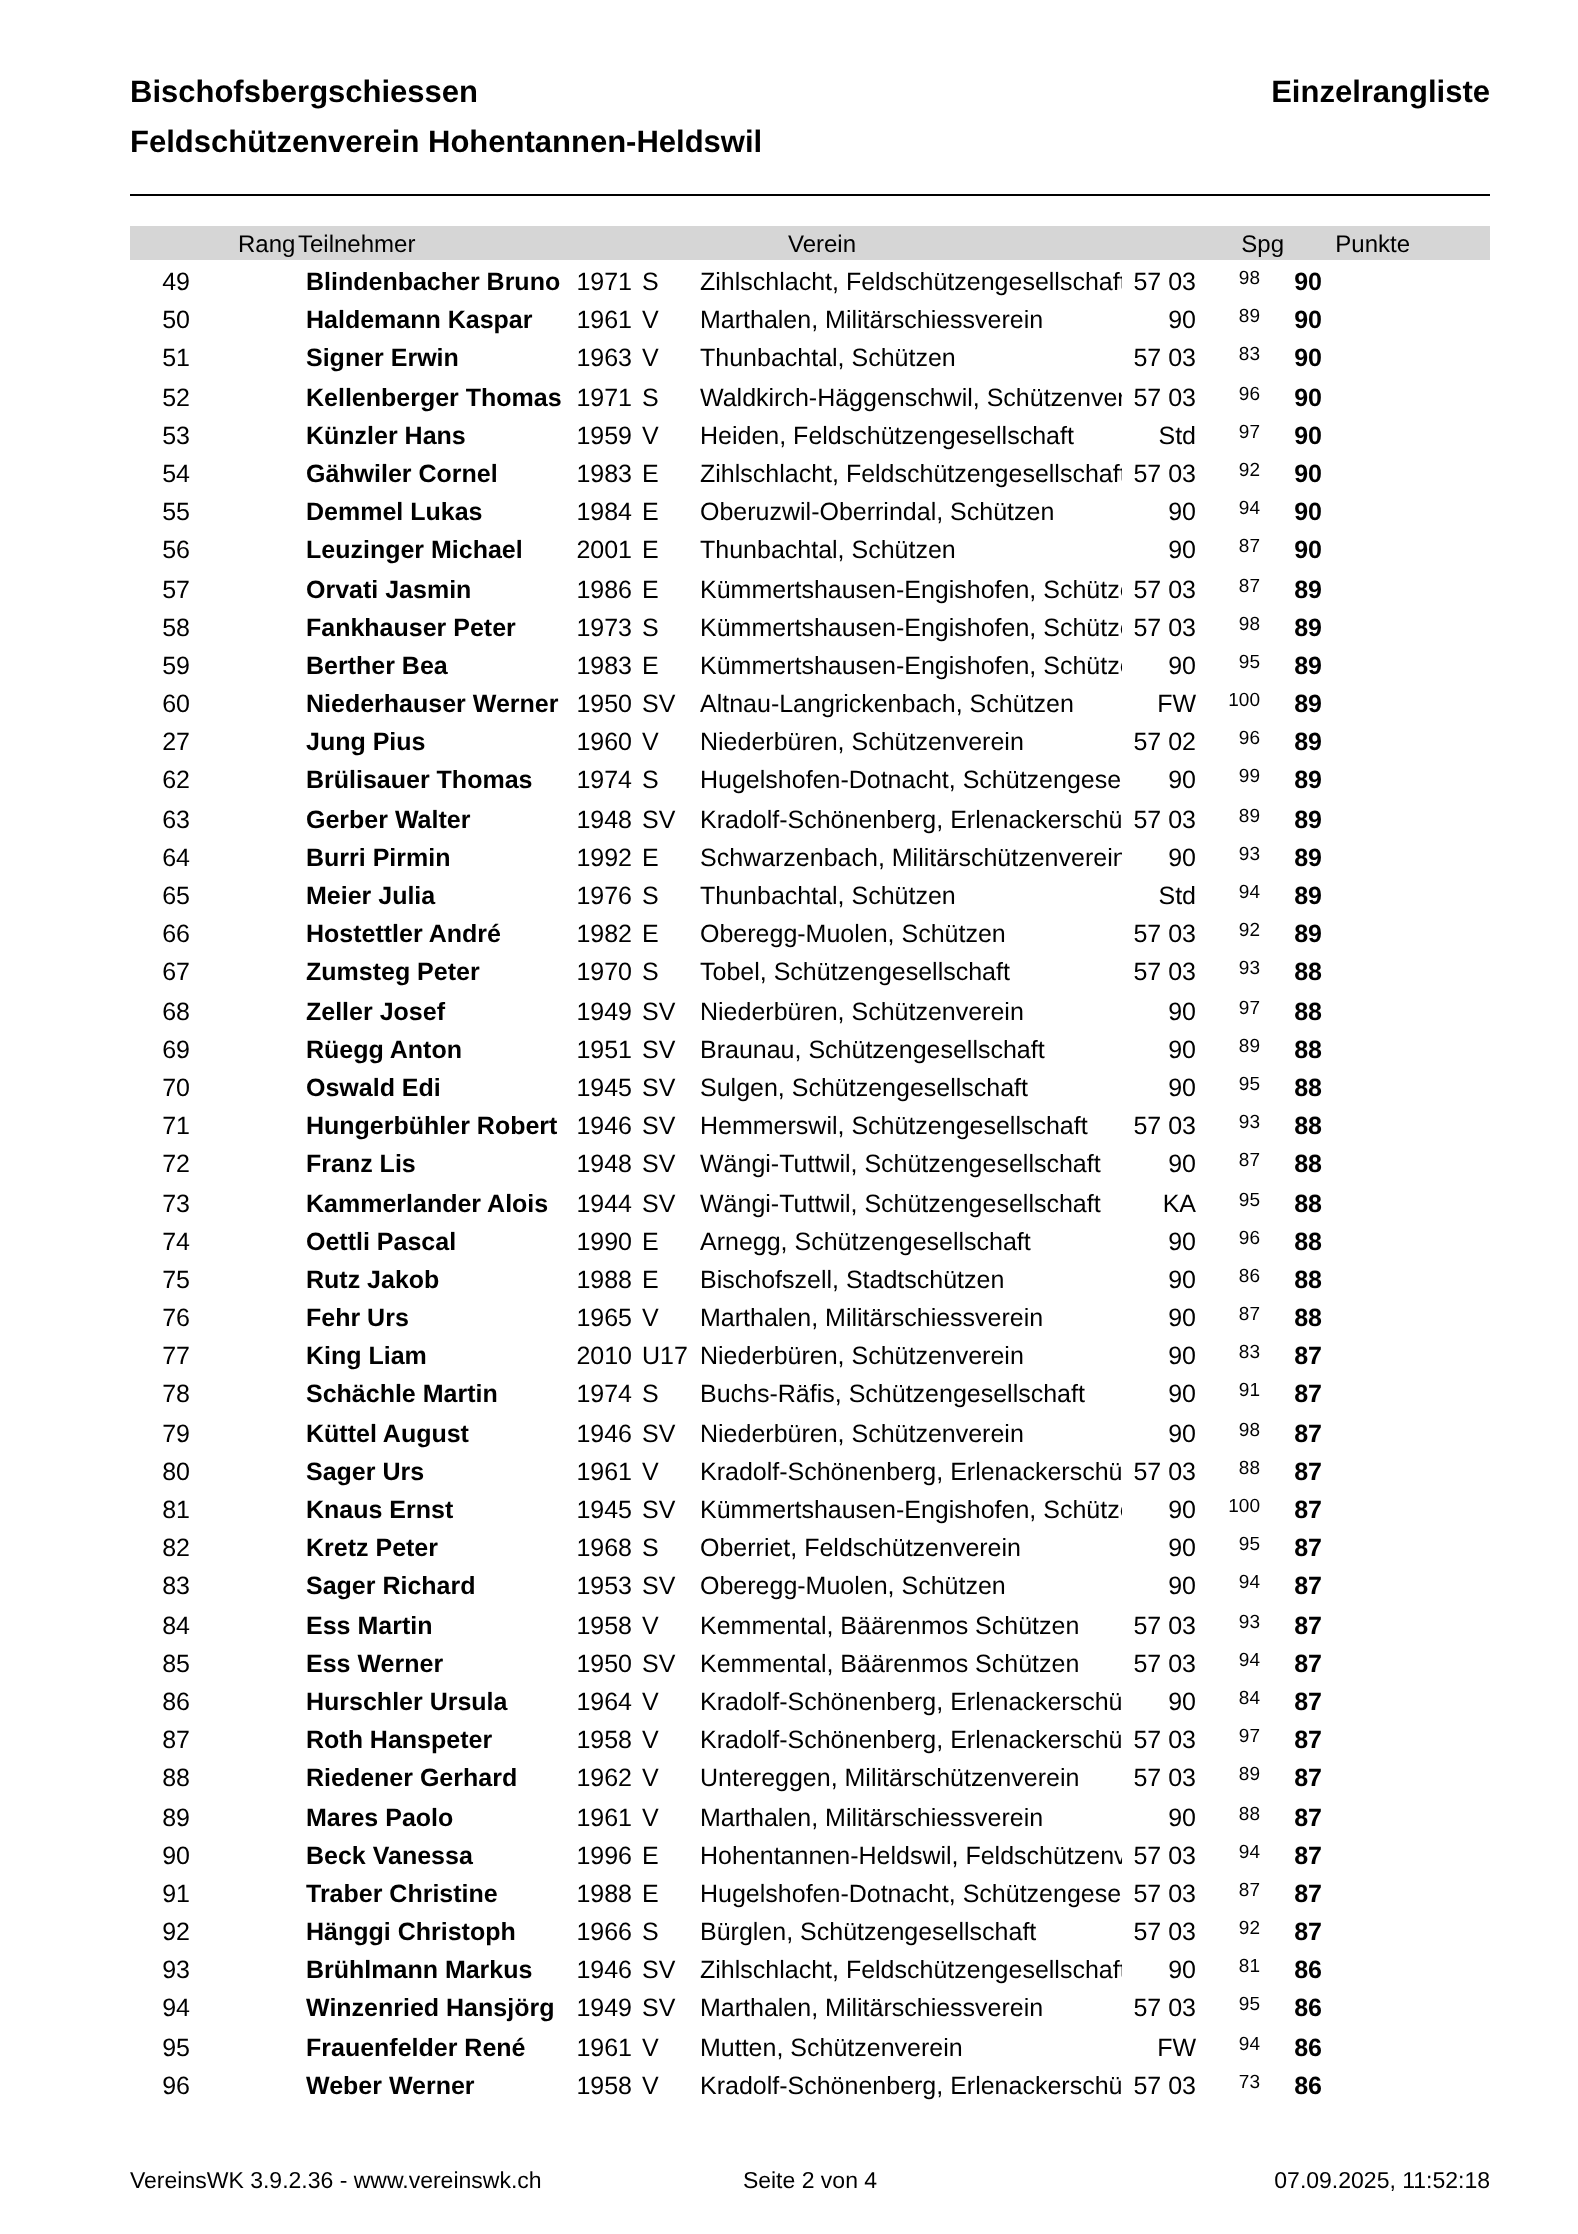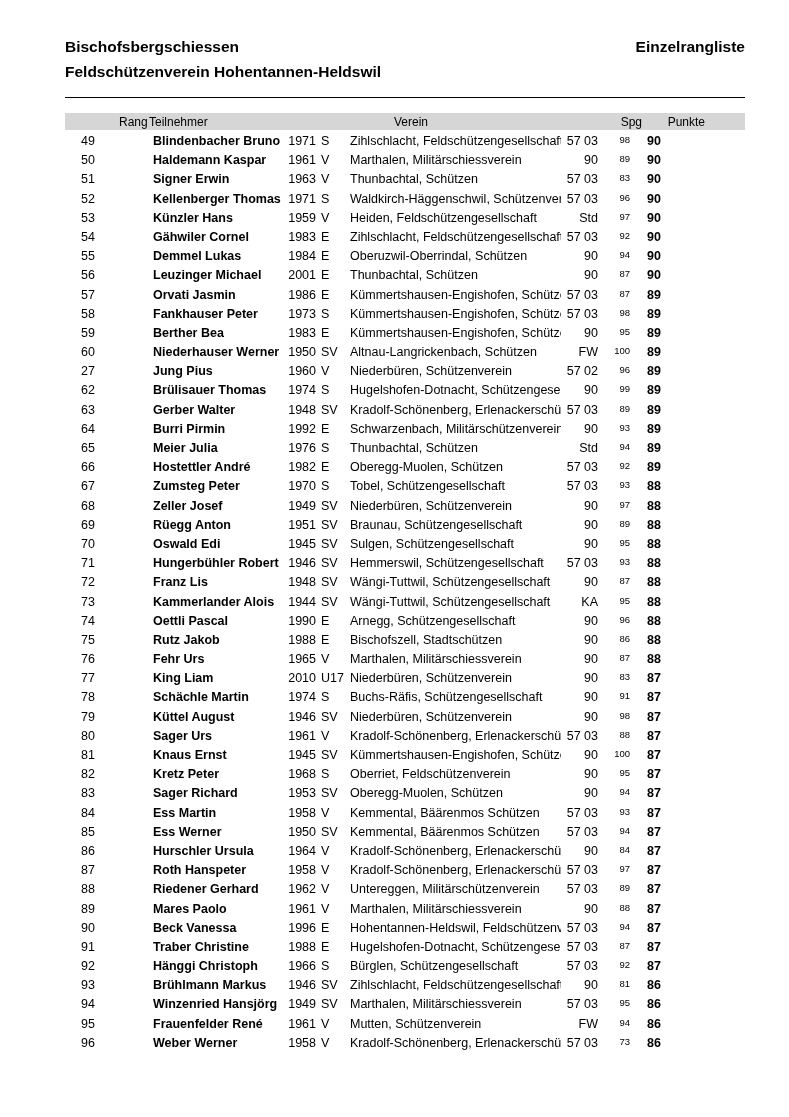--- a/index.html
+++ b/index.html
@@ -606,13 +606,18 @@
     <span class="c-kat">V</span>
     <span class="c-verein">Kradolf-Schönenberg, Erlenackerschütz</span>
     <span class="c-spg">57 03</span>
     <span class="c-res">73</span>
     <span class="c-pkt">86</span>
   </div>
 </div>
 
   </div>
 
+  <div class="footer">
+    <span class="f-left">VereinsWK 3.9.2.36 - www.vereinswk.ch</span>
+    <span class="f-center">Seite 2 von 4</span>
+    <span class="f-right">07.09.2025, 11:52:18</span>
+  </div>
 </div>
 
 </body></html>

